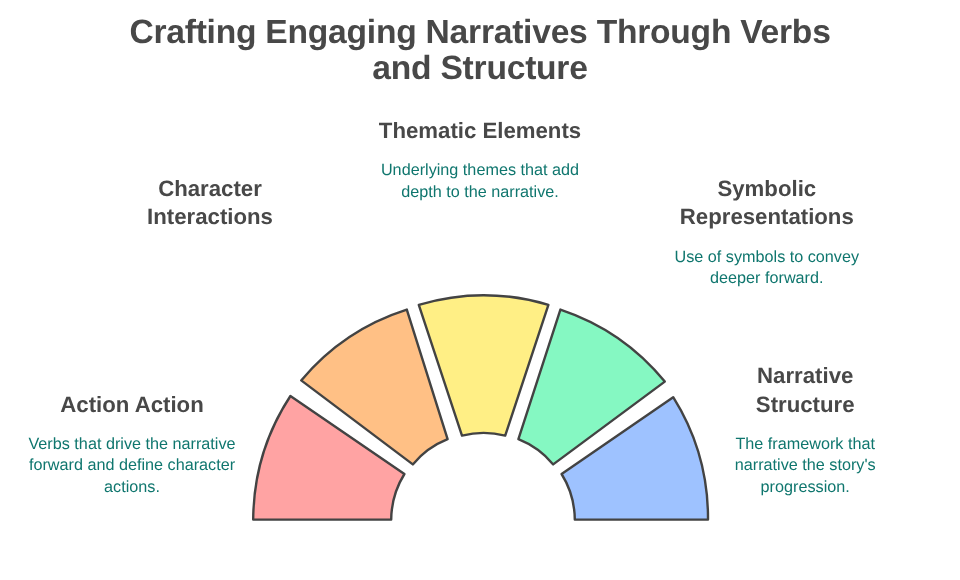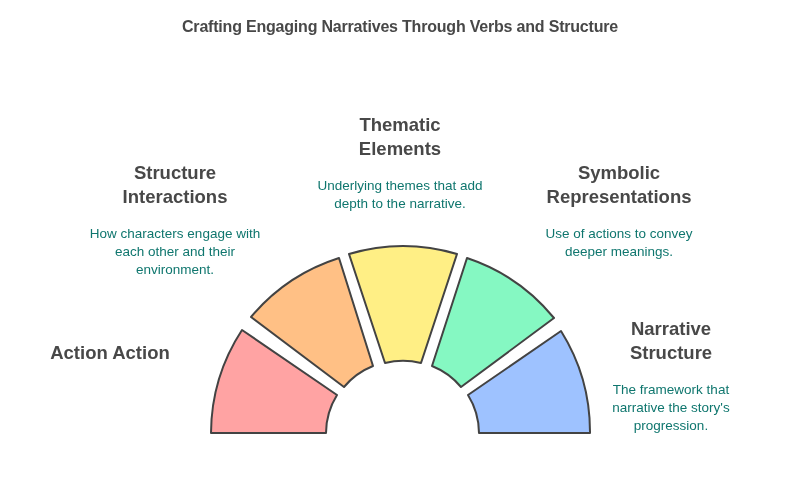--- a/index.html
+++ b/index.html
@@ -14,32 +14,32 @@
       overflow: hidden;
       font-family: "Liberation Sans", "DejaVu Sans", sans-serif;
       color: #4a4a4a;
     }
     .title {
       position: absolute;
       left: 100px;
       top: 12px;
       width: 600px;
       text-align: center;
-      font-size: 16px;
+      font-size: 28px;
       line-height: 30px;
       font-weight: bold;
       color: #484848;
       letter-spacing: -0.2px;
     }
     .label {
       position: absolute;
       text-align: center;
     }
     .label h3 {
-      margin: 16px;
+      margin: 0;
       font-size: 18.5px;
       line-height: 24px;
       font-weight: bold;
       color: #484848;
     }
     .label p {
       margin: 0;
       margin-top: 12px;
       font-size: 13.5px;
       line-height: 18px;
@@ -69,34 +69,34 @@
 
   <path class="seg" d="M 349 254 A 190 190 0 0 1 457 254 L 421 363 A 73 73 0 0 0 385 363 Z" fill="#FFEF85" stroke="#434343"></path>
 
   <path class="seg" d="M 467 258 A 190 190 0 0 1 554 318 L 461 387 A 73 73 0 0 0 432 366 Z" fill="#85F8C2" stroke="#434343"></path>
 
   <path class="seg" d="M 561 331 A 190 190 0 0 1 590 433 L 479 433 A 73 73 0 0 0 468 395 Z" fill="#9EC2FF" stroke="#434343"></path>
 </svg>
 
 <div class="label" style="left:22px; top:325px; width:176px;">
   <h3>Action Action</h3>
+  <p>Verbs that drive the narrative forward and define character actions.</p>
 </div>
 
 <div class="label" style="left:85px; top:145px; width:180px;">
-  <h3>Structure Interactions</h3>
-  <p>How characters engage with each other and their environment.</p>
+  <h3>Character Interactions</h3>
 </div>
 
 <div class="label" style="left:315px; top:97px; width:170px;">
   <h3>Thematic Elements</h3>
   <p>Underlying themes that add depth to the narrative.</p>
 </div>
 
-<div class="label" style="left:528px; top:145px; width:182px;">
+<div class="label" style="left:548px; top:145px; width:182px;">
   <h3>Symbolic Representations</h3>
-  <p>Use of actions to convey deeper meanings.</p>
+  <p>Use of symbols to convey deeper forward.</p>
 
 </div>
 
 <div class="label" style="left:596px; top:301px; width:150px;">
   <h3>Narrative Structure</h3>
   <p>The framework that narrative the story's progression.</p>
 </div>
 
 </body></html>

